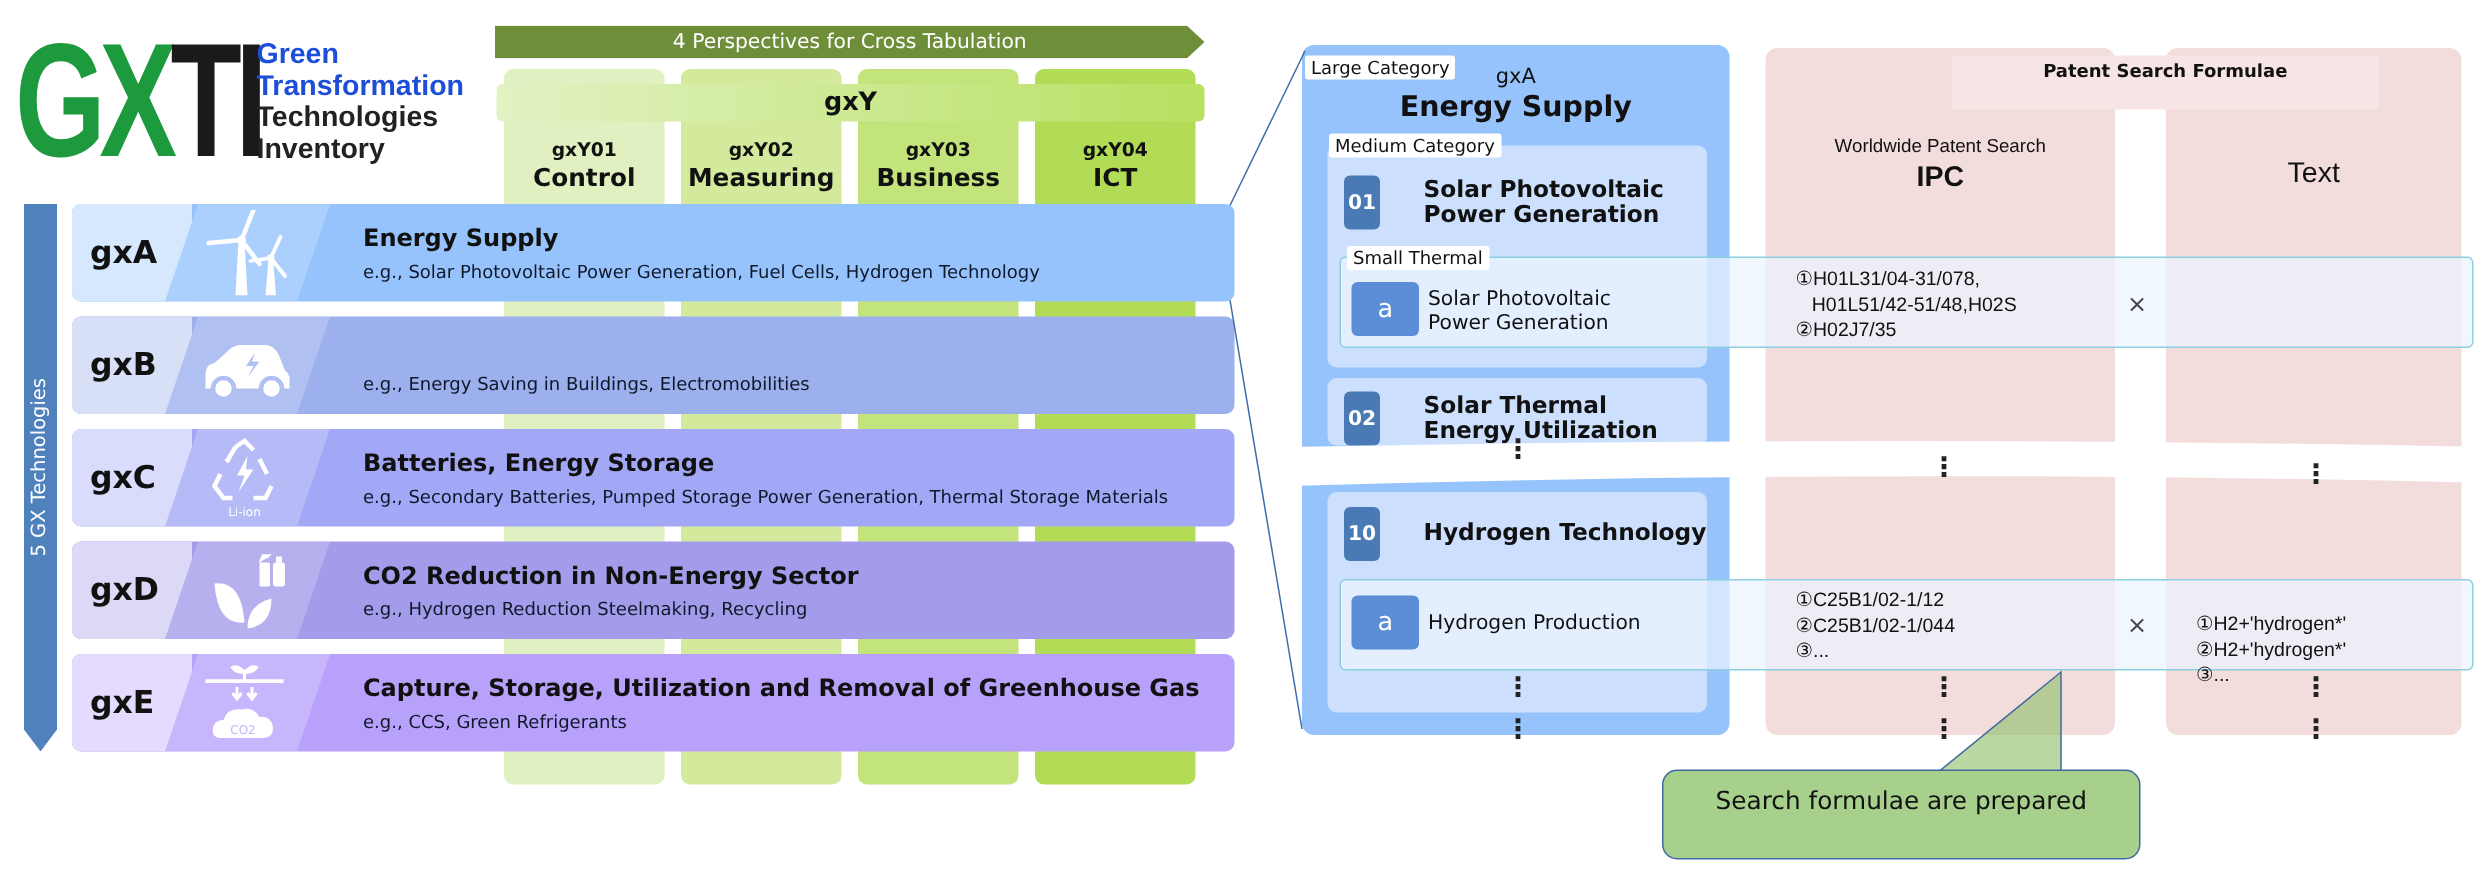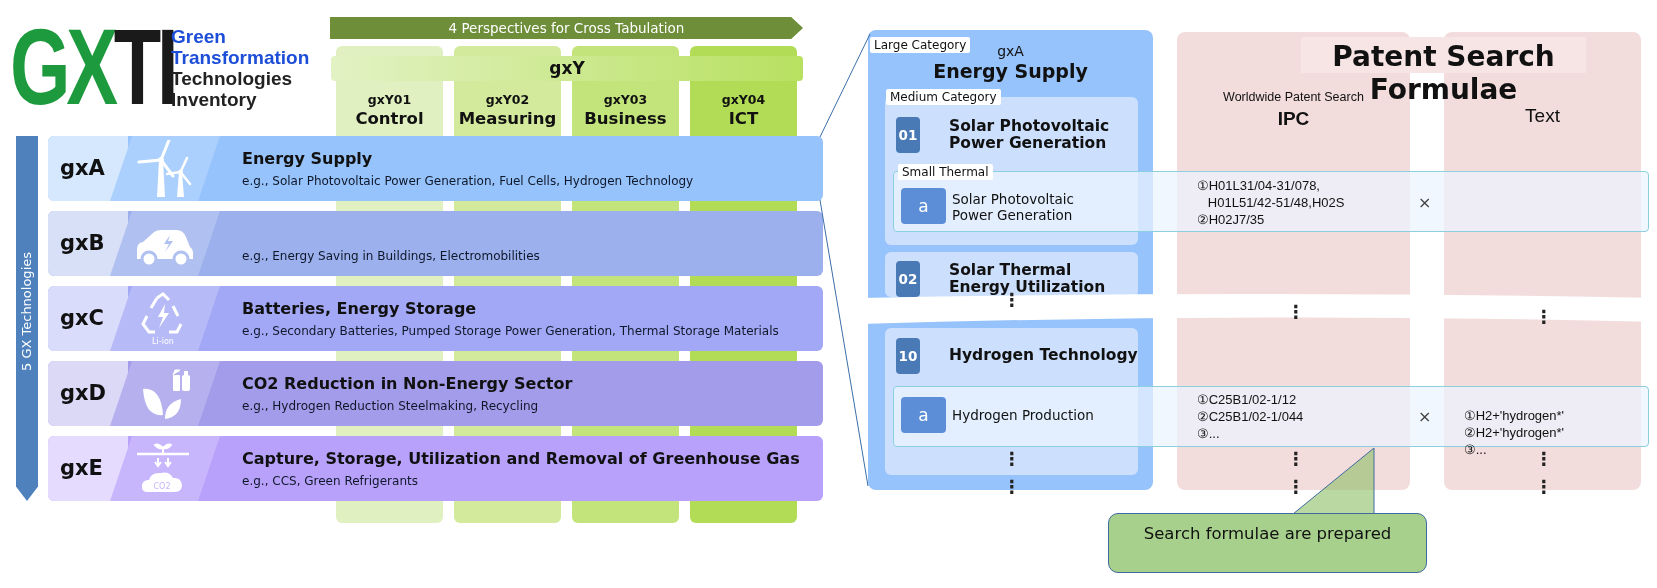--- a/index.html
+++ b/index.html
@@ -67,21 +67,21 @@
   .sb2 { top: 386px; }
   .small-tag { left: 898px; top: 164px; }
   .a-box { width: 45px; height: 36px; background: #5b8ed6; border-radius: 4px; color: #fff; font-size: 17px; text-align: center; line-height: 36px; }
   .small-title { font-size: 13.5px; line-height: 16px; color: #111; }
 
   
   .pat-col { top: 32px; height: 458px; background: #f2dcdc; border-radius: 8px; }
   .pc-ipc { left: 1177px; width: 233px; }
   .pc-text { left: 1444px; width: 197px; }
   .pat-title-bg { left: 1301px; top: 37px; width: 285px; height: 36px; background: #f7e4e4; }
-  .pat-title { left: 1301px; top: 40px; width: 285px; text-align: center; font-size: 28px; font-weight: 700; }
+  .pat-title { left: 1301px; top: 40px; width: 285px; text-align: center; font-size: 12px; font-weight: 700; }
   .wps { left: 1177px; top: 90px; width: 233px; text-align: center; font-size: 12.5px; font-family: "Liberation Sans", sans-serif; }
   .ipc-h { left: 1177px; top: 108px; width: 233px; text-align: center; font-size: 19px; font-weight: 700; font-family: "Liberation Sans", sans-serif; }
   .text-h { left: 1444px; top: 105px; width: 197px; text-align: center; font-size: 19px; font-weight: 400; font-family: "Liberation Sans", sans-serif; }
   .formula { font-family: "Liberation Sans", sans-serif; font-size: 13px; line-height: 17px; color: #111; white-space: pre; }
   .times { font-size: 16px; color: #444; }
   .dots { font-size: 18px; line-height: 8px; color: #222; width: 10px; text-align: center; font-weight: 700; }
 
   
   .callout { left: 1108px; top: 513px; width: 319px; height: 60px; background: #a7d08c; border: 1.5px solid #3e6aa0; border-radius: 10px; text-align: center; font-size: 16.5px; line-height: 20px; padding-top: 10px; color: #111; }
   .callout-tail { left: 0; top: 0; width: 1657px; height: 588px; pointer-events: none; }

